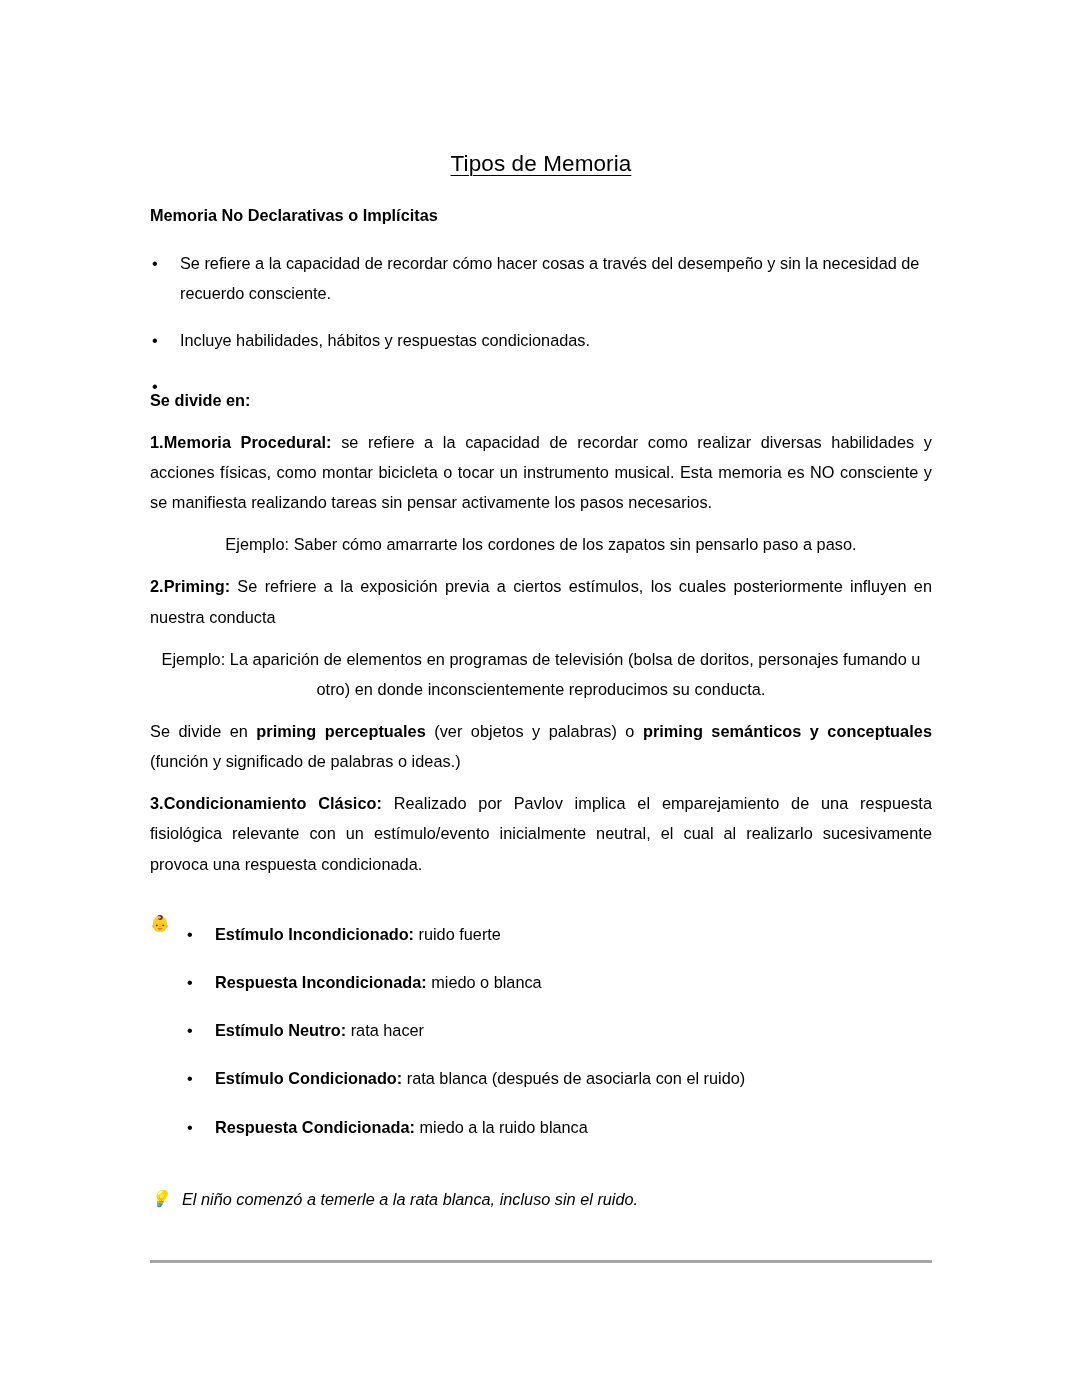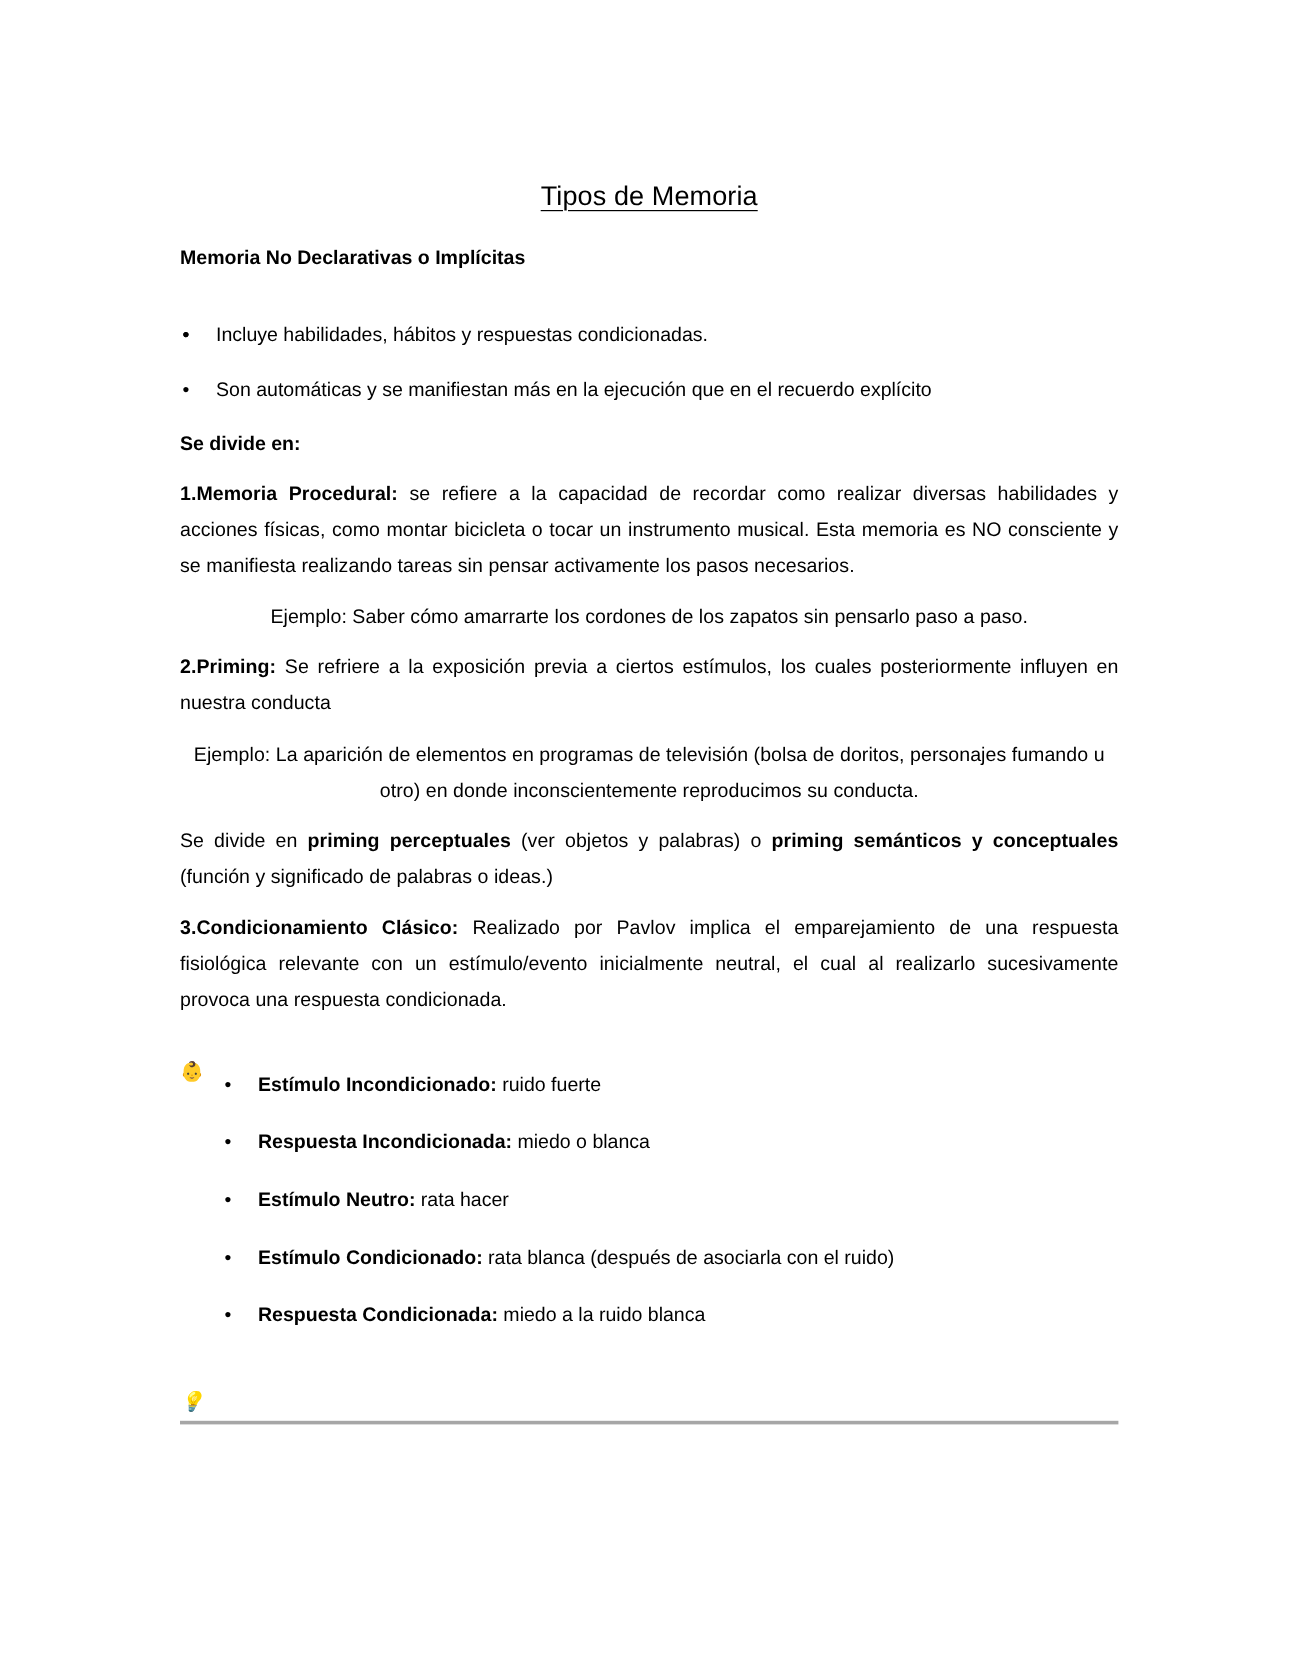--- a/index.html
+++ b/index.html
@@ -148,28 +148,28 @@
 
     <div class="sp-22"></div>
 
     <p class="section-heading">Memoria No Declarativas o Implícitas</p>
 
     <div class="sp-18"></div>
 
     <ul class="bullets">
       <li>
         <span class="bullet-dot">•</span>
+        <span>Se refiere a la capacidad de recordar cómo hacer cosas a través del desempeño y sin la necesidad de recuerdo consciente.</span>
       </li>
       <li>
         <span class="bullet-dot">•</span>
         <span>Incluye habilidades, hábitos y respuestas condicionadas.</span>
       </li>
       <li>
         <span class="bullet-dot">•</span>
-        <span>Son automáticas y se manifiestan más en la ejecución que en el recuerdo explícito</span>
       </li>
     </ul>
 
     <div class="sp-14"></div>
 
     <p class="section-heading">Se divide en:</p>
 
     <div class="sp-12"></div>
 
     <p class="p"><span class="bold-head">1.Memoria Procedural:</span><span> se refiere a la capacidad de recordar como realizar diversas habilidades y acciones físicas, como montar bicicleta o tocar un instrumento musical. Esta memoria es NO consciente y se manifiesta realizando tareas sin pensar activamente los pasos necesarios.</span></p>
@@ -218,20 +218,20 @@
         <span class="bold-head">Estímulo Condicionado:</span><span> rata blanca (después de asociarla con el ruido)</span>
       </li>
       <li>
         <span class="bullet-dot">•</span>
         <span class="bold-head">Respuesta Condicionada:</span><span> miedo a la ruido blanca</span>
       </li>
     </ul>
 
     <div class="sp-8"></div>
 
-    <p class="emoji-line italic"><span class="emoji">💡</span></p>
+    <p class="emoji-line italic"><span class="emoji">💡</span><span>El niño comenzó a temerle a la rata blanca, incluso sin el ruido.</span></p>
 
     <div class="sp-30"></div>
 
     <hr class="divider">
 
   </div>
 </div>
 
 </body></html>

